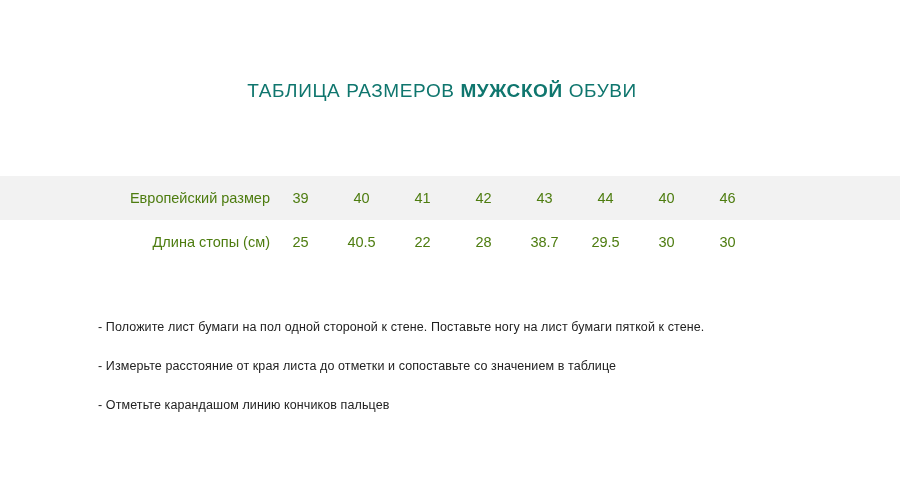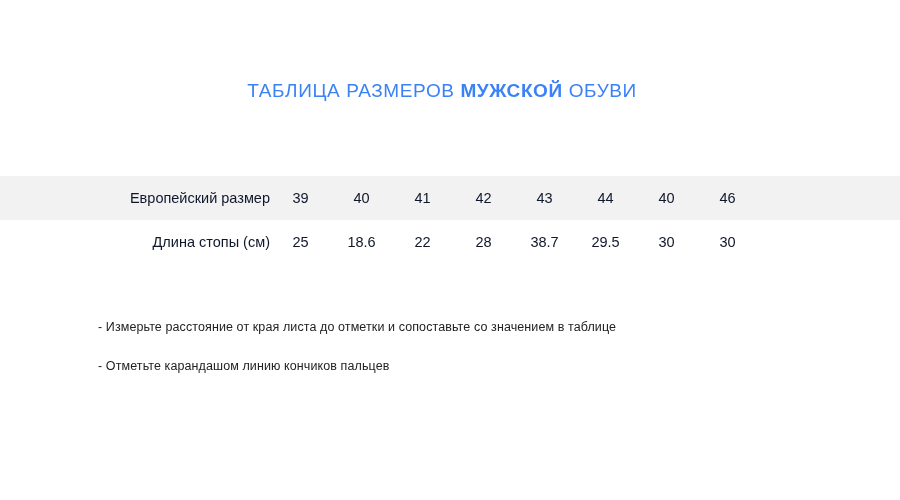--- a/index.html
+++ b/index.html
@@ -20,21 +20,21 @@
     height: 500px;
   }
   .title {
     position: absolute;
     top: 80px;
     left: 0;
     width: 884px;
     text-align: center;
     font-size: 19px;
     letter-spacing: 0.6px;
-    color: #3b82f6;
+    color: #0f766e;
     font-weight: 400;
   }
   .title strong {
     font-weight: 700;
   }
 
   .table-wrap {
     position: absolute;
     top: 176px;
     left: 0;
@@ -47,21 +47,21 @@
   }
   table.size-table tr.header-row {
     background: #f2f2f2;
   }
   table.size-table tr.data-row {
     background: #ffffff;
   }
   table.size-table td {
     height: 44px;
     font-size: 14.5px;
-    color: #0f172a;
+    color: #4d7c0f;
     padding: 0;
     vertical-align: middle;
   }
   td.label-cell {
     width: 270px;
     text-align: right;
     padding-right: 18px;
     font-weight: 400;
     white-space: nowrap;
   }
@@ -119,31 +119,32 @@
         <td class="val-cell">42</td>
         <td class="val-cell">43</td>
         <td class="val-cell">44</td>
         <td class="val-cell">40</td>
         <td class="val-cell">46</td>
         <td class="spacer-cell"></td>
       </tr>
       <tr class="data-row">
         <td class="label-cell">Длина стопы (см)</td>
         <td class="val-cell">25</td>
-        <td class="val-cell">18.6</td>
+        <td class="val-cell">40.5</td>
         <td class="val-cell">22</td>
         <td class="val-cell">28</td>
         <td class="val-cell">38.7</td>
         <td class="val-cell">29.5</td>
         <td class="val-cell">30</td>
         <td class="val-cell">30</td>
         <td class="spacer-cell"></td>
       </tr>
     </tbody>
       </table>
   </div>
 
   <div class="notes">
+    <div class="note">- Положите лист бумаги на пол одной стороной к стене. Поставьте ногу на лист бумаги пяткой к стене.</div>
     <div class="note">- Измерьте расстояние от края листа до отметки и сопоставьте со значением в таблице</div>
     <div class="note">- Отметьте карандашом линию кончиков пальцев</div>
   </div>
 
 </div>
 
 </body></html>

